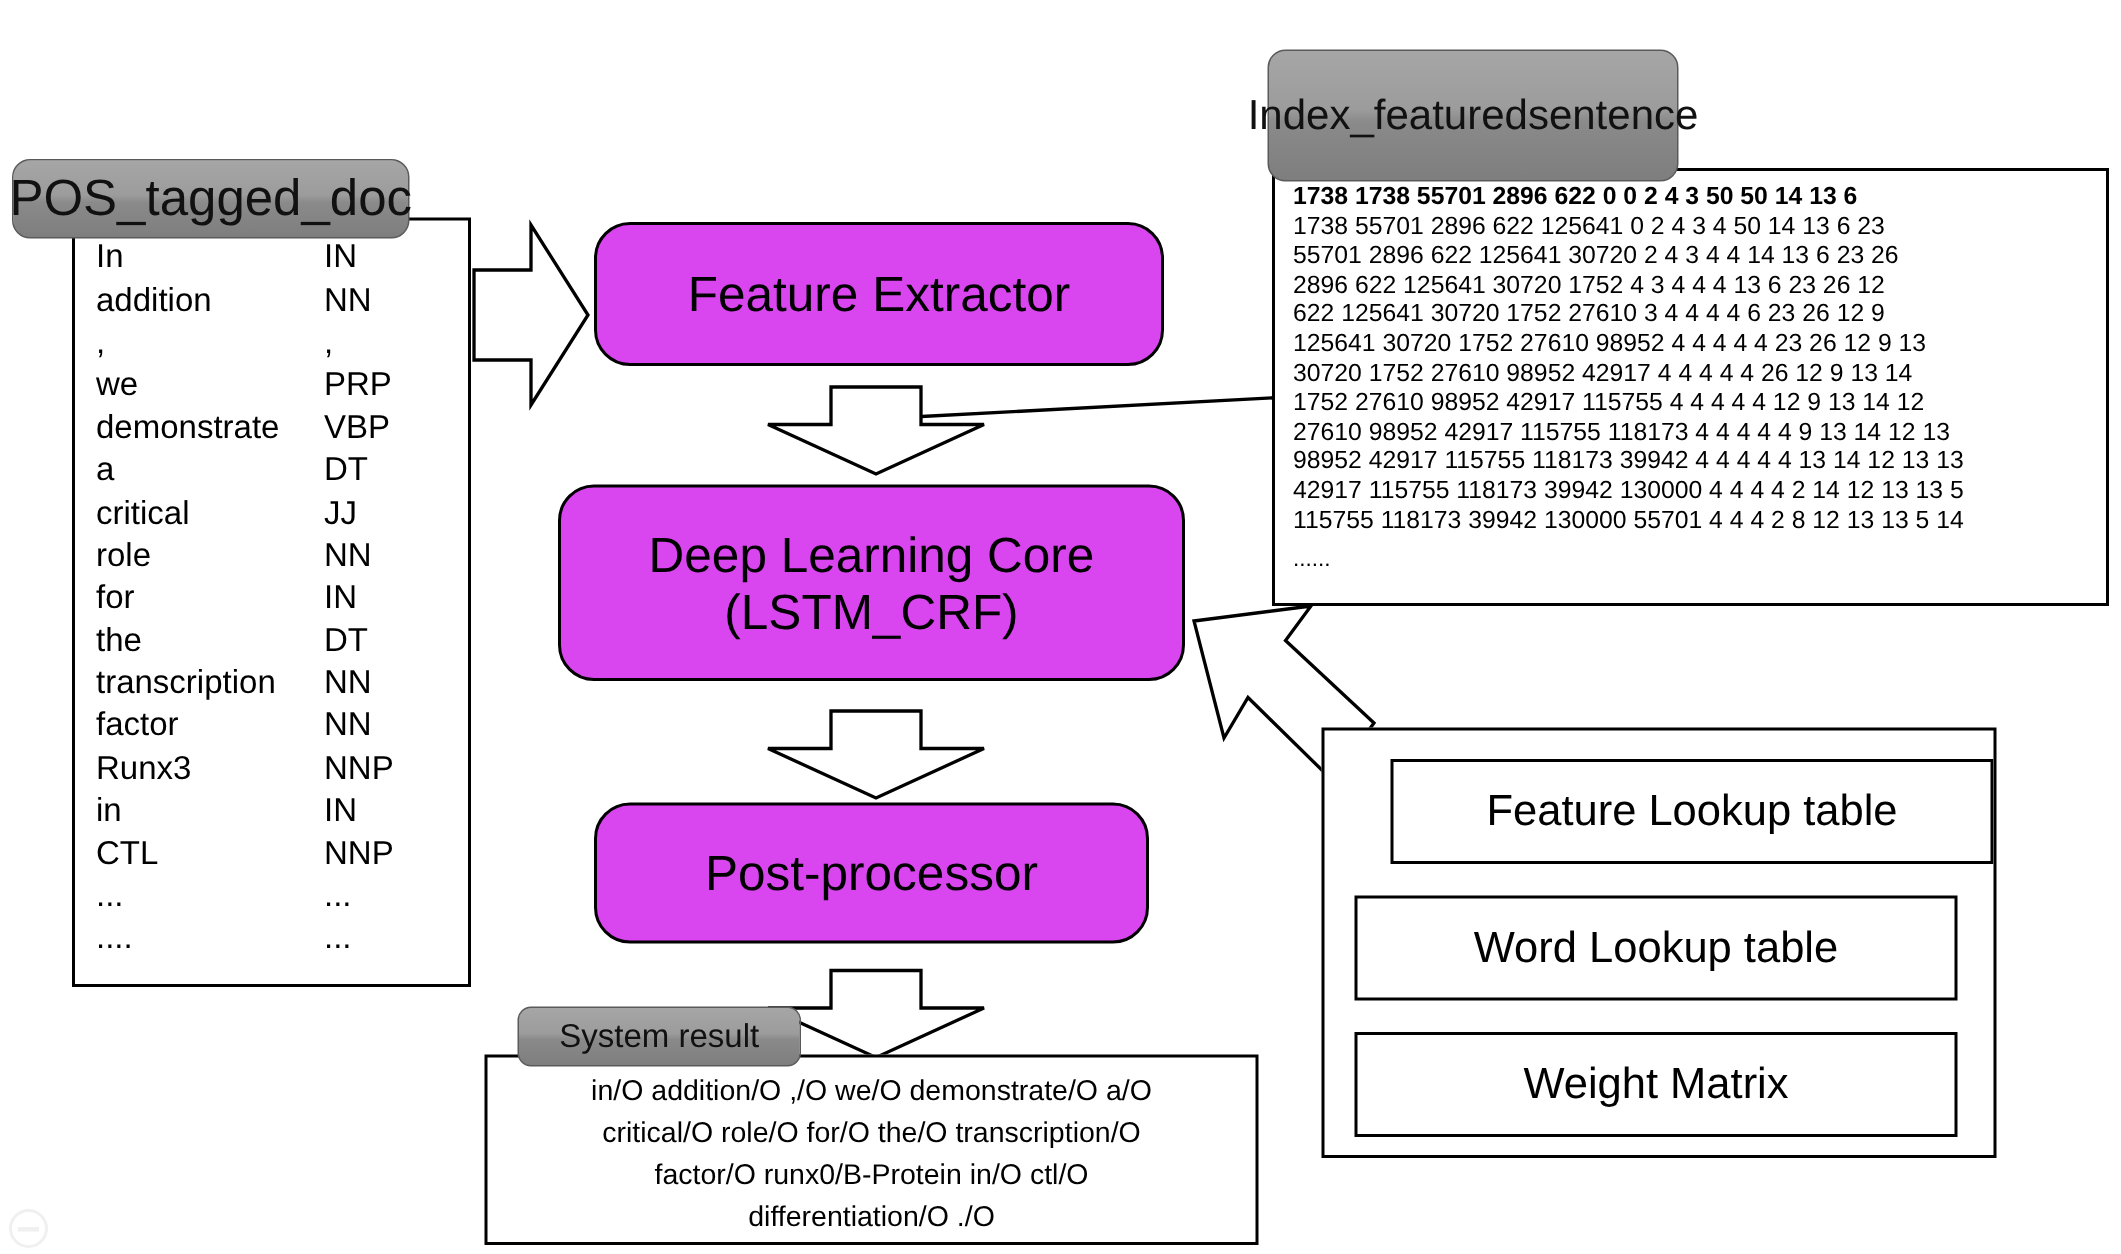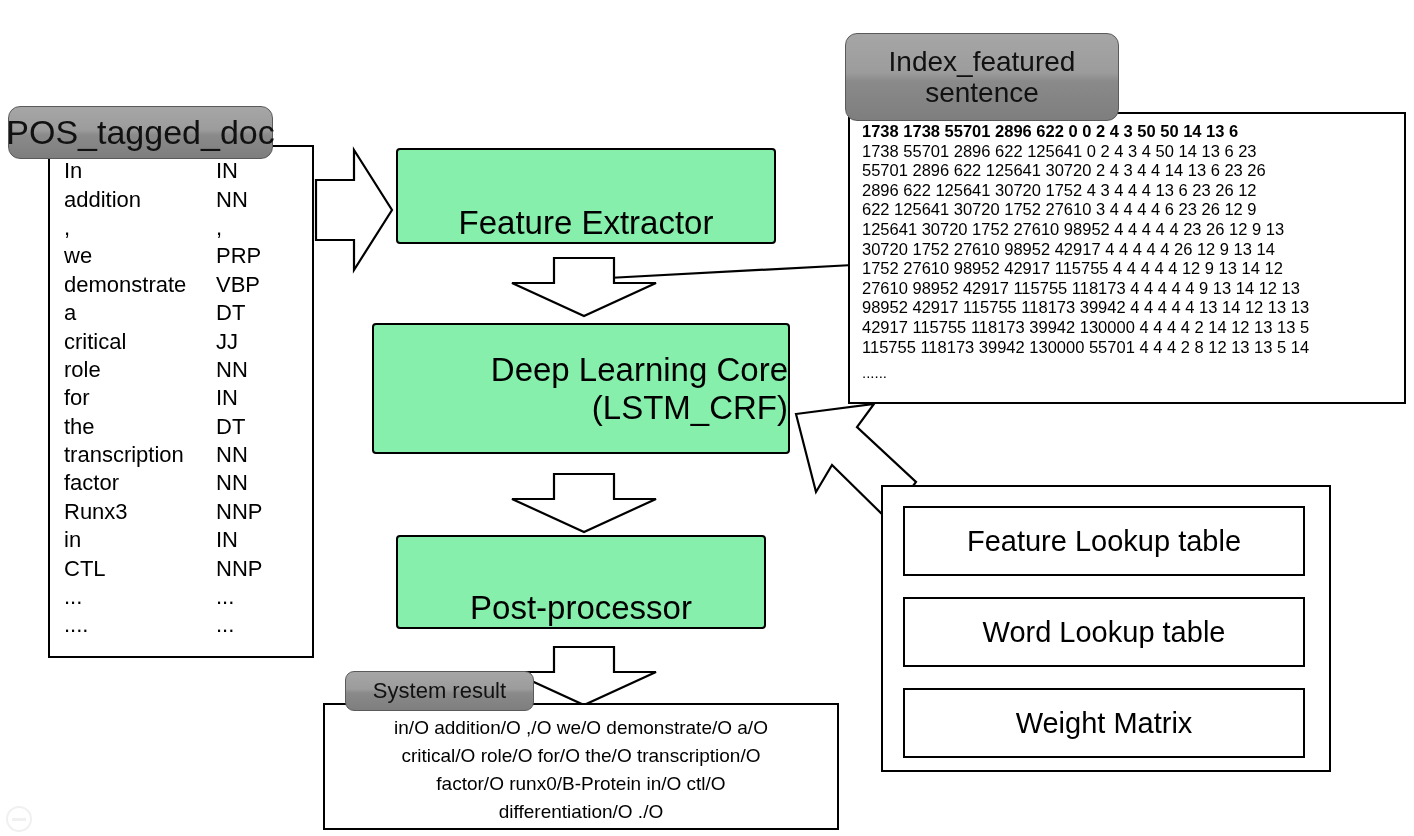--- a/index.html
+++ b/index.html
@@ -37,26 +37,26 @@
 
   
   .rect {
     background: #ffffff;
     border: 2px solid #000000;
     box-sizing: border-box;
   }
 
   
   .roundbox {
-    background: #86efac;
+    background: #d946ef;
     border: 2px solid #000000;
-    border-radius: 4px;
+    border-radius: 24px;
     box-sizing: border-box;
     display: flex;
-    align-items: flex-end;
+    align-items: center;
     justify-content: center;
     text-align: center;
     line-height: 1.15;
   }
 
   
   #pos-doc-box {
     left: 48px;
     top: 145px;
     width: 266px;
@@ -285,27 +285,27 @@
     <div class="idx-line">125641 30720 1752 27610 98952 4 4 4 4 4 23 26 12 9 13</div>
     <div class="idx-line">30720 1752 27610 98952 42917 4 4 4 4 4 26 12 9 13 14</div>
     <div class="idx-line">1752 27610 98952 42917 115755 4 4 4 4 4 12 9 13 14 12</div>
     <div class="idx-line">27610 98952 42917 115755 118173 4 4 4 4 4 9 13 14 12 13</div>
     <div class="idx-line">98952 42917 115755 118173 39942 4 4 4 4 4 13 14 12 13 13</div>
     <div class="idx-line">42917 115755 118173 39942 130000 4 4 4 4 2 14 12 13 13 5</div>
     <div class="idx-line">115755 118173 39942 130000 55701 4 4 4 2 8 12 13 13 5 14</div>
     <div class="idx-dots">......</div>
   </div>
 
-  <div class="abs pill" style="left:845px; top:33px; width:274px; height:88px; font-size:28px; flex-direction:column;">
+  <div class="abs pill" style="left:845px; top:33px; width:274px; height:88px; font-size:28px; ">
     <span>Index_featured</span>
     <span>sentence</span>
   </div>
 
   <div class="abs rect" id="lookup-outer">
-    <div class="lookup-item" style="top:19px;">
+    <div class="lookup-item" style="top:19px;margin-left:24px;">
       <span>Feature Lookup table</span>
     </div>
     <div class="lookup-item" style="top:110px;">
       <span>Word Lookup table</span>
     </div>
     <div class="lookup-item" style="top:201px;">
       <span>Weight Matrix</span>
     </div>
   </div>
 

